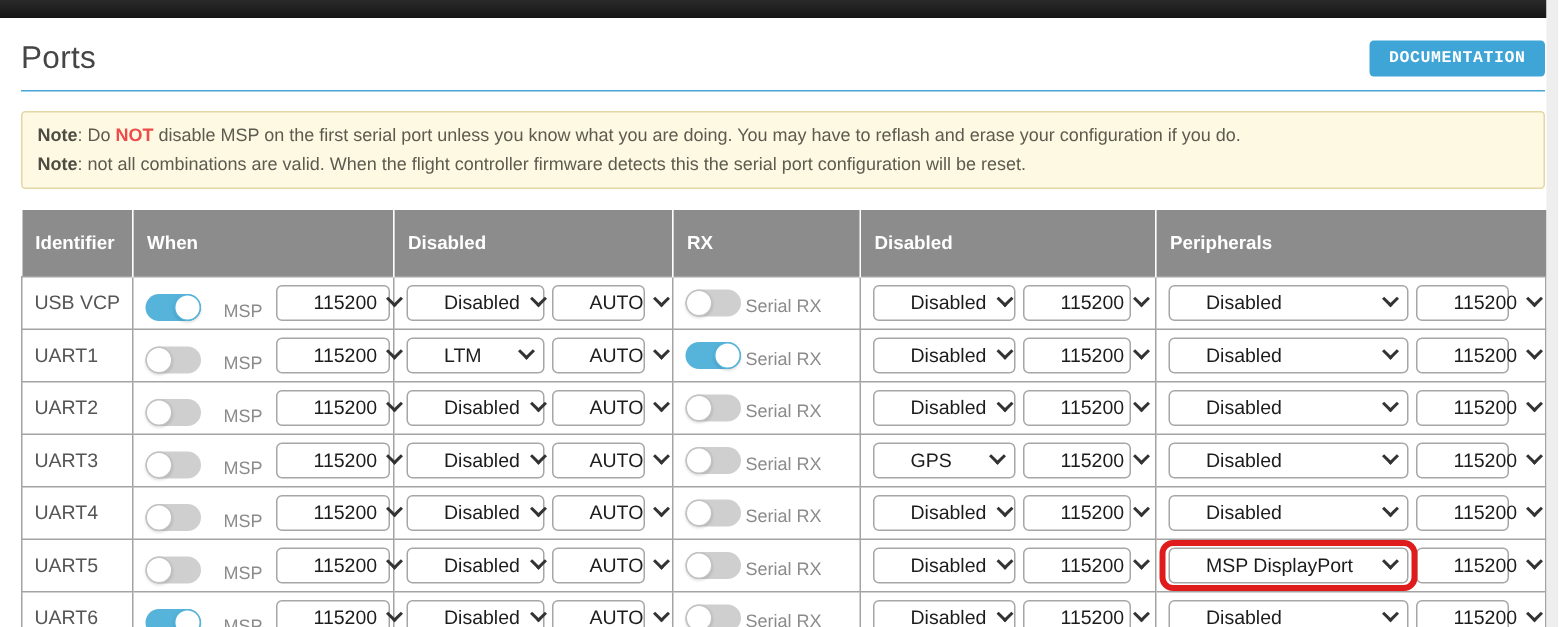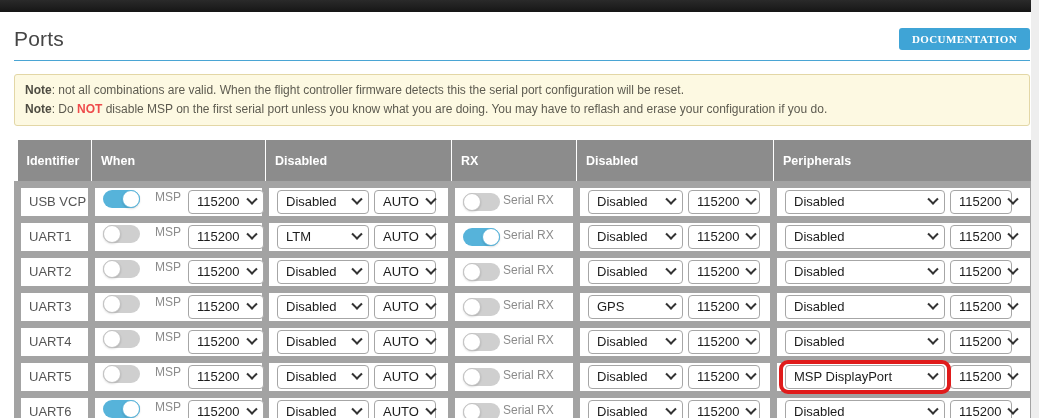--- a/index.html
+++ b/index.html
@@ -5,66 +5,66 @@
   * { margin:0; padding:0; box-sizing:border-box; }
   html,body { width:1039px; height:418px; }
   body {
     font-family:"Liberation Sans","DejaVu Sans",sans-serif;
     background:#ffffff; overflow:hidden; display:flex;
   }
   .main { width:1031px; height:418px; background:#ffffff; }
   .edge-strip { width:8px; height:418px; background:#eeeeee; }
   .top-bar { height:12px; background:linear-gradient(#2a2a2a,#161616); }
   .content { padding:0 1px 0 14px; }
-  .title-row { margin-top:15px; display:flex; justify-content:space-between; align-items:center; }
+  .title-row { margin-top:15px; display:flex; justify-content:space-between; }
   .page-title { font-size:21px; font-weight:400; color:#454545; letter-spacing:.2px; }
   .doc-btn {
     background:#3fa4d6; color:#ffffff; border:none; border-radius:3px;
-    font-family:Liberation Serif, serif; font-size:11px; font-weight:700; letter-spacing:.4px;
+    font-family:Liberation Mono, monospace; font-size:11px; font-weight:700; letter-spacing:.4px;
     padding:5px 13px 5px 13px; cursor:pointer;
   }
   .title-divider { margin-top:9px; border:none; border-top:1px solid #4aa5d4; }
   .note-box {
     margin-top:13px; background:#fdf9e2; border:1px solid #e3d7a6; border-radius:3px;
     padding:6px 10px; font-size:12px; line-height:1.6; color:#5d5b50;
   }
   .note-box b { color:#4e4c42; }
   .warn-red { color:#ee4b4b; font-weight:700; }
 
   table.ports { margin-top:14px; border-collapse:collapse; table-layout:fixed; width:1016px; }
   .ports th {
     background:#8c8c8c; color:#ffffff; font-size:12.5px; font-weight:600;
     text-align:left; height:44px; padding-left:9px; border-right:1px solid #ffffff;
   }
   .ports th:last-child { border-right:none; }
   .ports td {
-    height:35px; background:#ffffff; border:7px solid #a3a3a3;
+    height:35px; background:#ffffff; border:1px solid #a3a3a3;
     font-size:13px; color:#555; vertical-align:middle; padding-left:8px;
   }
   .col-id{width:74px;} .col-data{width:174px;} .col-tel{width:186px;}
   .col-rx{width:125px;} .col-sen{width:197px;} .col-per{width:260px;}
 
-  .cellflex { display:flex; align-items:flex-start; }
+  .cellflex { display:flex; align-items:flex-end; }
   .gray-label { color:#8b8b8b; font-size:12px; }
 
   .toggle {
     position:relative; width:37px; height:18px; border-radius:9px;
     background:#cfcfcf; display:inline-block; flex:none; cursor:pointer;
   }
   .toggle .knob {
     position:absolute; top:0; left:0; width:18px; height:18px; border-radius:50%;
     background:#ffffff; border:1px solid #c2c2c2; box-shadow:0 1px 2px rgba(0,0,0,.15);
   }
   .toggle.on { background:#56b3da; }
   .toggle.on .knob { left:auto; right:0; border-color:#56b3da; }
 
   .select {
     display:inline-flex; align-items:center; justify-content:space-between;
     background:#ffffff; border:1px solid #a6a6a6; border-radius:4px;
-    height:24px; padding:0 7px 0 8px; font-size:13px; color:#1c1c1c; cursor:pointer; flex:none;
+    height:24px; padding:0 7px 0 24px; font-size:13px; color:#1c1c1c; cursor:pointer; flex:none;
   }
   .chev {
     width:8px; height:8px; border-right:2px solid #333; border-bottom:2px solid #333;
     transform:rotate(45deg) translate(-2px,-2px); margin-left:8px; flex:none;
   }
   .w76{width:76px;} .w92{width:92px;} .w64{width:62px;} .w95{width:95px;} .w72{width:72px;} .w160{width:160px;}
   .gap{margin-left:5px;}
   .msp-label{margin-left:15px; margin-right:7px; width:28px;}
   .rx-label{margin-left:3px;}
 
@@ -81,22 +81,22 @@
   <div class="top-bar"></div>
   <div class="content">
 
     <div class="title-row">
       <div class="page-title">Ports</div>
       <button class="doc-btn">DOCUMENTATION</button>
     </div>
     <hr class="title-divider">
 
     <div class="note-box">
+      <div><b>Note</b><span>: Do </span><span class="warn-red">NOT</span><span> disable MSP on the first serial port unless you know what you are doing. You may have to reflash and erase your configuration if you do.</span></div>
       <div><b>Note</b><span>: not all combinations are valid. When the flight controller firmware detects this the serial port configuration will be reset.</span></div>
-      <div><b>Note</b><span>: Do </span><span class="warn-red">NOT</span><span> disable MSP on the first serial port unless you know what you are doing. You may have to reflash and erase your configuration if you do.</span></div>
     </div>
 
     <table class="ports">
       <colgroup>
           <col class="col-id">
           <col class="col-data">
           <col class="col-tel">
           <col class="col-rx">
           <col class="col-sen">
           <col class="col-per">

